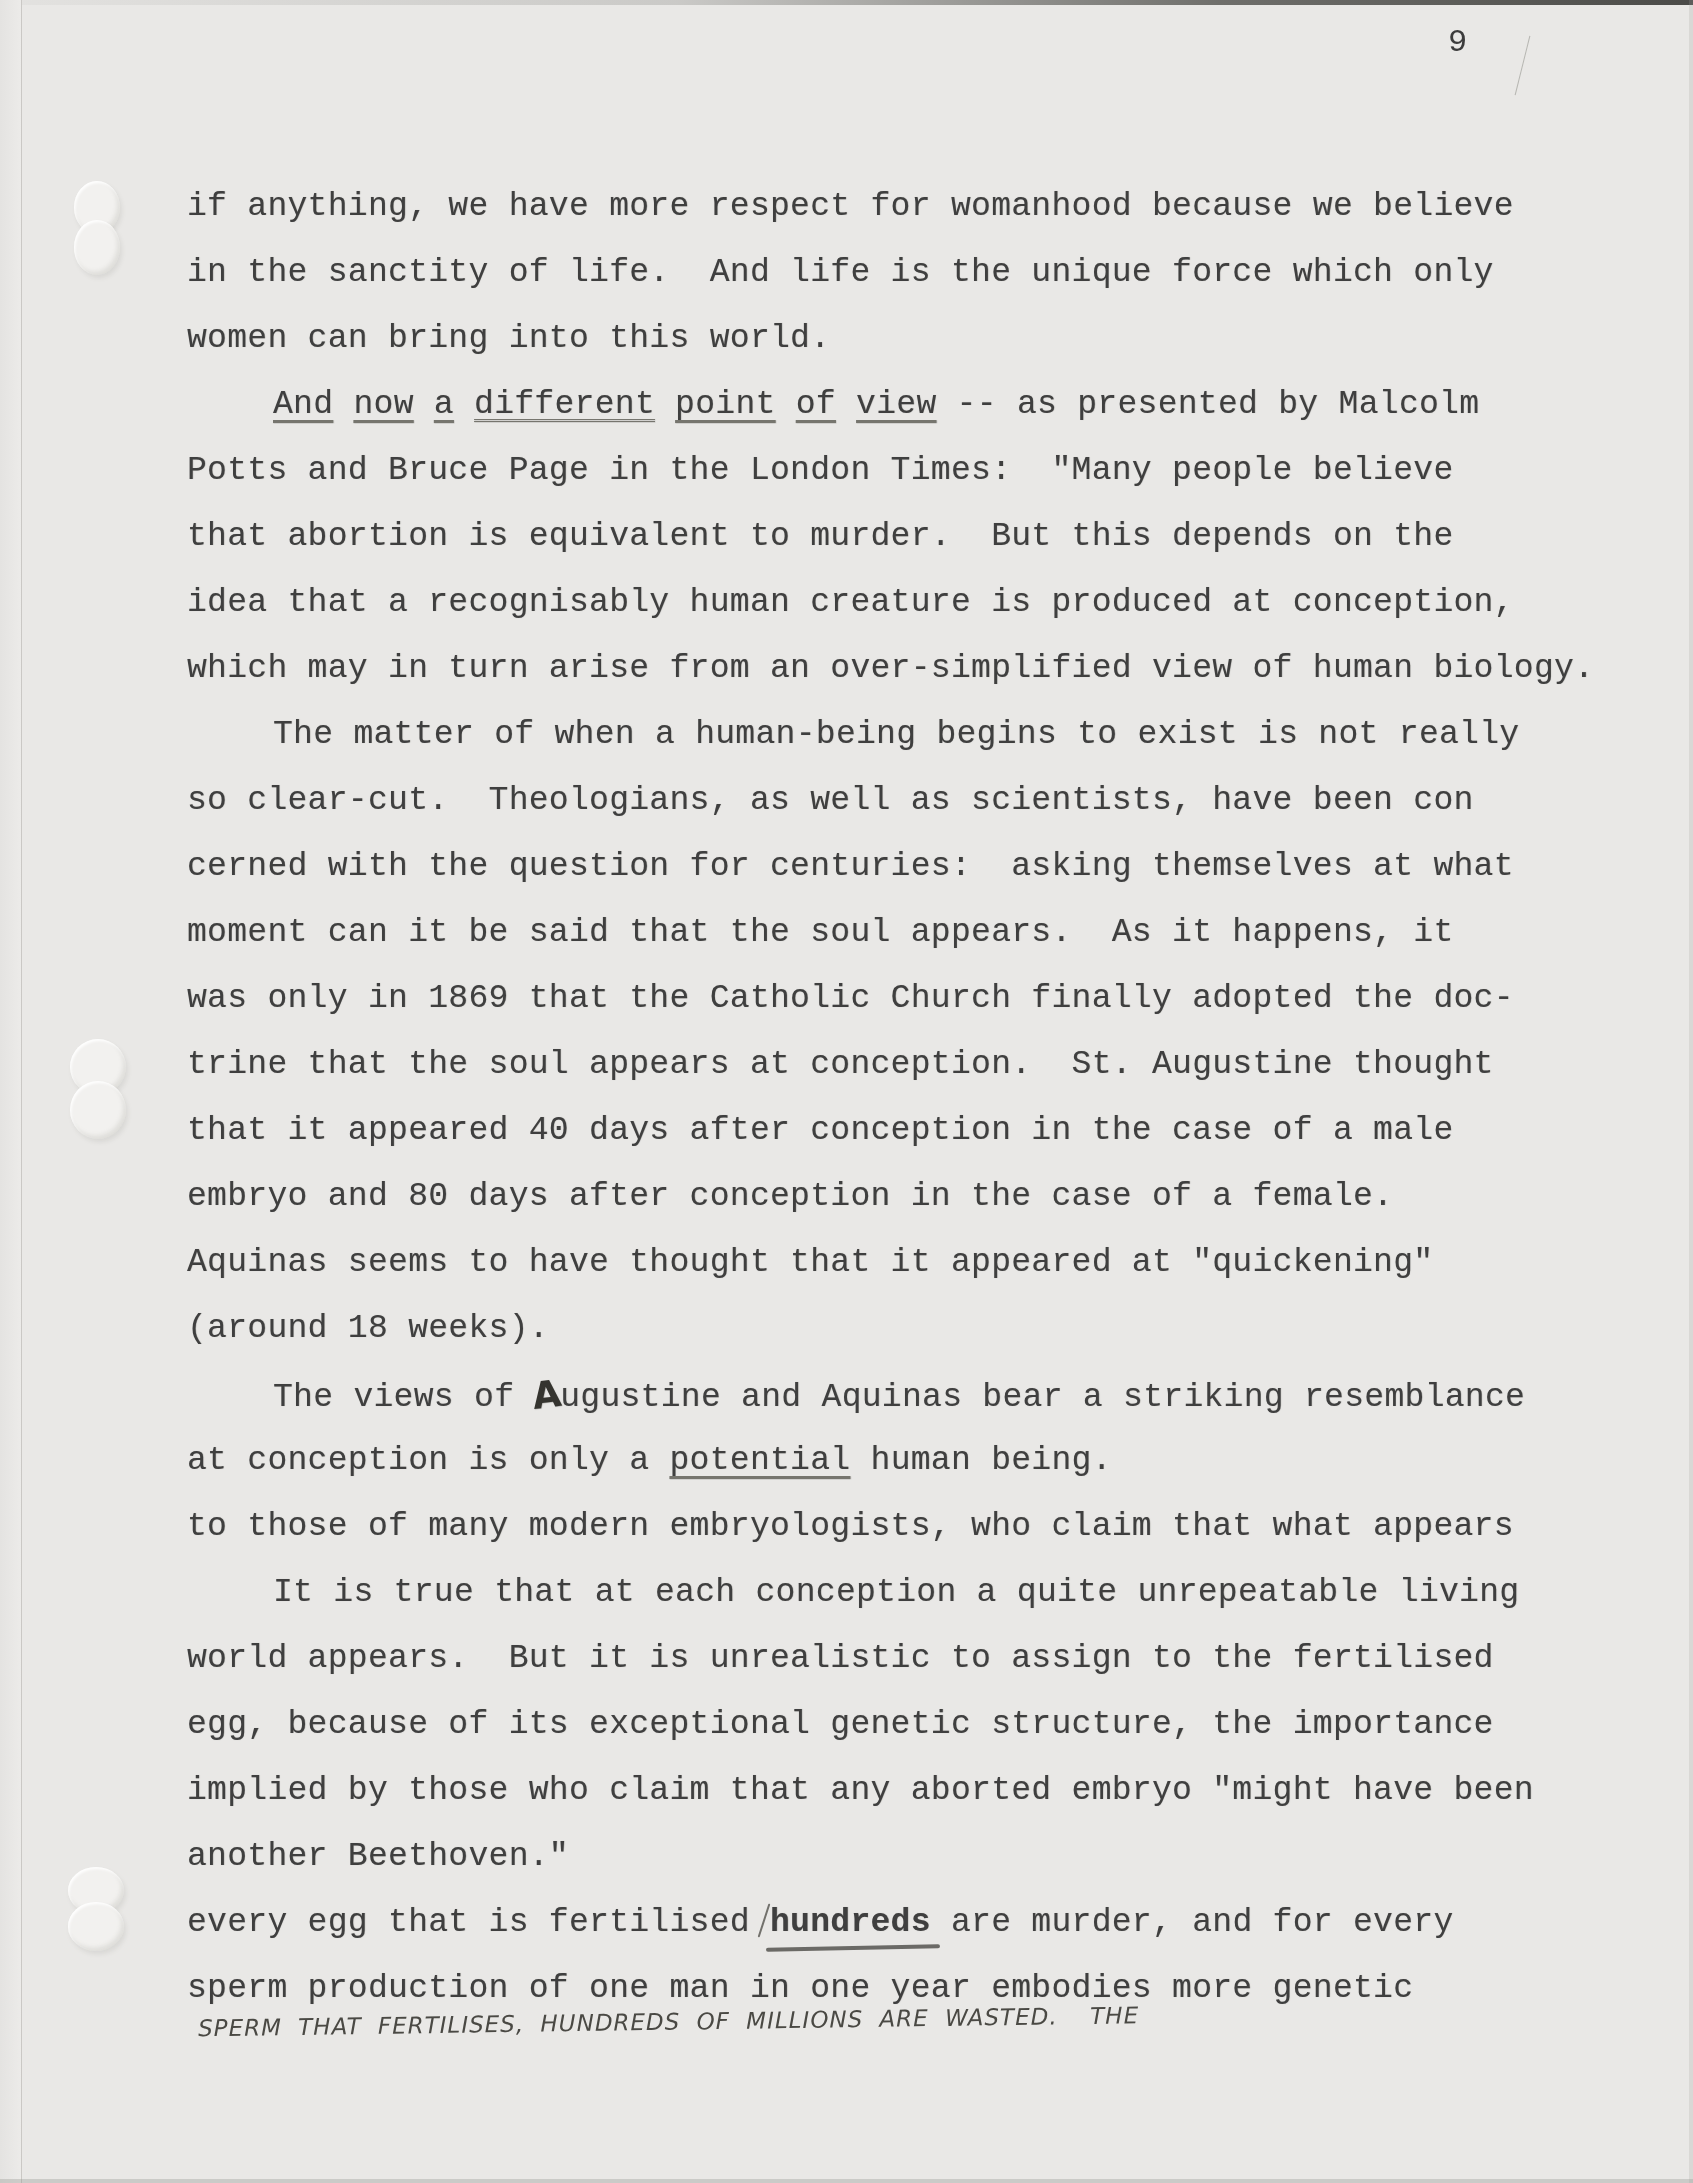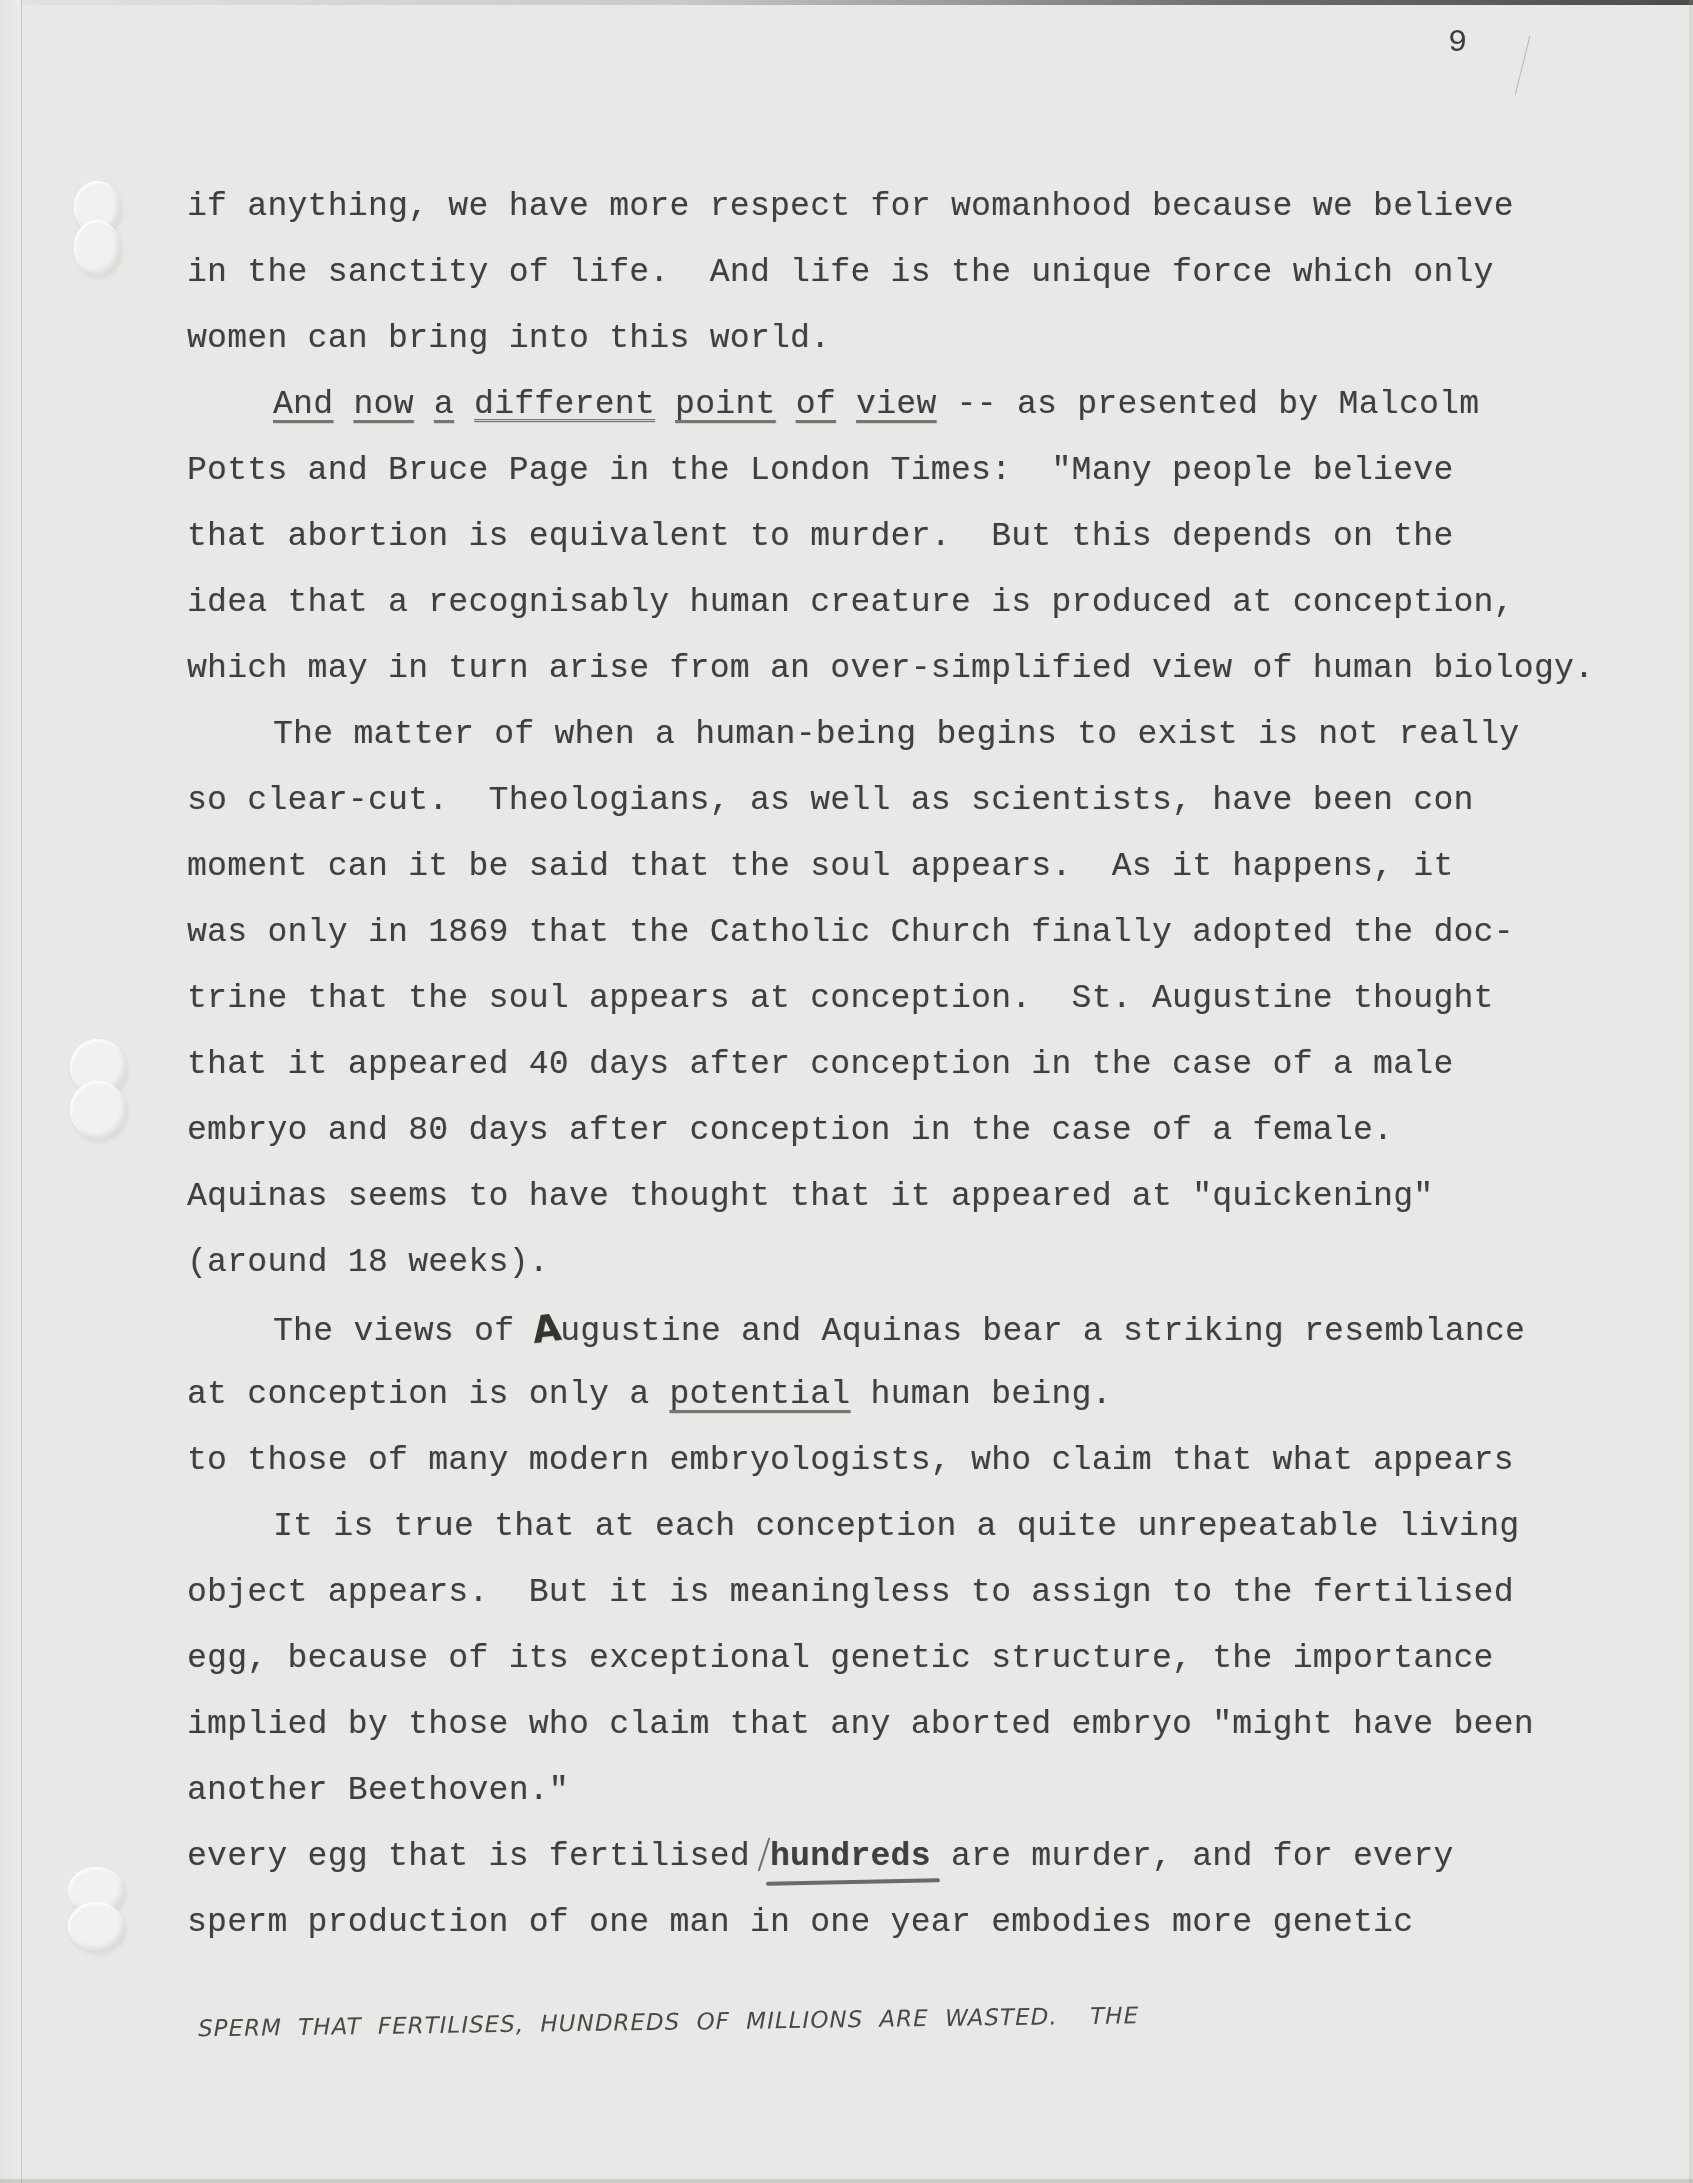--- a/index.html
+++ b/index.html
@@ -93,34 +93,35 @@
     <div class="tline">women can bring into this world.</div>
 
     <div class="tline ind seg-line"><span class="u">And</span><span> </span><span class="u">now</span><span> </span><span class="u">a</span><span> </span><span class="u2">different</span><span> </span><span class="u">point</span><span> </span><span class="u">of</span><span> </span><span class="u">view</span><span> </span><span>-- as presented by Malcolm</span></div>
     <div class="tline">Potts and Bruce Page in the London Times:  "Many people believe</div>
     <div class="tline">that abortion is equivalent to murder.  But this depends on the</div>
     <div class="tline">idea that a recognisably human creature is produced at conception,</div>
     <div class="tline">which may in turn arise from an over-simplified view of human biology.</div>
 
     <div class="tline ind">The matter of when a human-being begins to exist is not really</div>
     <div class="tline">so clear-cut.  Theologians, as well as scientists, have been con</div>
+    <div class="tline">cerned with the question for centuries:  asking themselves at what</div>
     <div class="tline">moment can it be said that the soul appears.  As it happens, it</div>
     <div class="tline">was only in 1869 that the Catholic Church finally adopted the doc-</div>
     <div class="tline">trine that the soul appears at conception.  St. Augustine thought</div>
     <div class="tline">that it appeared 40 days after conception in the case of a male</div>
     <div class="tline">embryo and 80 days after conception in the case of a female.</div>
     <div class="tline">Aquinas seems to have thought that it appeared at "quickening"</div>
     <div class="tline">(around 18 weeks).</div>
 
     <div class="tline ind seg-line"><span>The views of </span><span class="hand-fix">A</span><span>ugustine and Aquinas bear a striking resemblance</span></div>
     <div class="tline seg-line"><span>at conception is only a </span><span class="u">potential</span><span> human being.</span></div>
     <div class="tline">to those of many modern embryologists, who claim that what appears</div>
 
     <div class="tline ind">It is true that at each conception a quite unrepeatable living</div>
-    <div class="tline">object appears.  But it is meaningless to assign to the fertilised</div>
+    <div class="tline">world appears.  But it is unrealistic to assign to the fertilised</div>
     <div class="tline">egg, because of its exceptional genetic structure, the importance</div>
     <div class="tline">implied by those who claim that any aborted embryo "might have been</div>
     <div class="tline">another Beethoven."</div>
 
     <div class="tline seg-line"><span>every egg that is fertilised </span><span class="caret-mark"></span><span class="u-thick">hundreds</span><span> are murder, and for every</span></div>
     <div class="tline">sperm production of one man in one year embodies more genetic</div>
   </div>
 
   <div class="hw-insert">SPERM THAT FERTILISES, HUNDREDS OF MILLIONS ARE WASTED.  THE</div>
 

